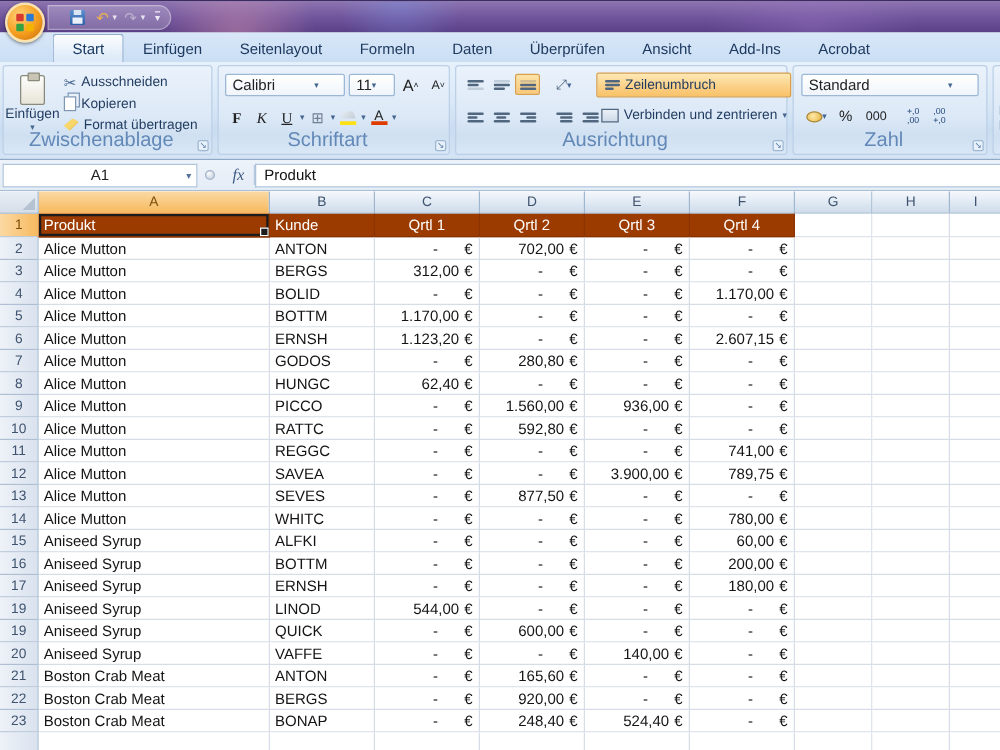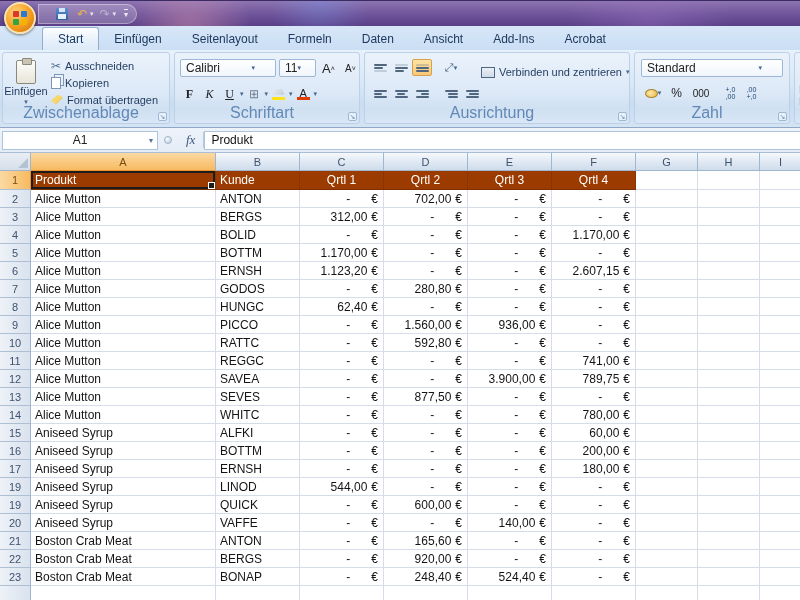--- a/index.html
+++ b/index.html
@@ -152,20 +152,21 @@
       <span class="qat-custom">▾</span>
     </div>
   </div>
 
   <div class="tabrow">
     <div class="tab active">Start</div>
     <div class="tab">Einfügen</div>
     <div class="tab">Seitenlayout</div>
     <div class="tab">Formeln</div>
     <div class="tab">Daten</div>
+    <div class="tab">Überprüfen</div>
     <div class="tab">Ansicht</div>
     <div class="tab">Add-Ins</div>
     <div class="tab">Acrobat</div>
   </div>
 
   <div class="ribbon">
 
     <div class="rgroup" style="left:2px; width:168px;">
       <div class="paste-big">
         <span class="clipboard-ic"></span>
@@ -290,20 +291,28 @@
           </div>
         <div class="al-btn">
             <span class="bars">
               <i style="width:13px"></i>
               <i style="width:10px;margin-left:3px"></i>
               <i style="width:13px"></i>
             </span>
           </div>
       </div>
       <div style="position:absolute; left:112px; top:5px;">
+        <div class="wrap-btn">
+          <span class="bars">
+              <i style="width:12px"></i>
+              <i style="width:12px"></i>
+              <i style="width:7px"></i>
+            </span>
+          <span class="ricon-lbl">Zeilenumbruch</span>
+        </div>
         <div class="merge-row" style="margin-top:4px;">
           <span style="width:14px;height:11px;border:1px solid #51677f;background:linear-gradient(#eaf0f7,#cfdae8);display:inline-block;"></span>
           <span class="ricon-lbl">Verbinden und zentrieren</span>
           <span class="caret">▾</span>
         </div>
       </div>
       <div class="rg-caption">Ausrichtung</div>
       <div class="launcher">↘</div>
     </div>
 

